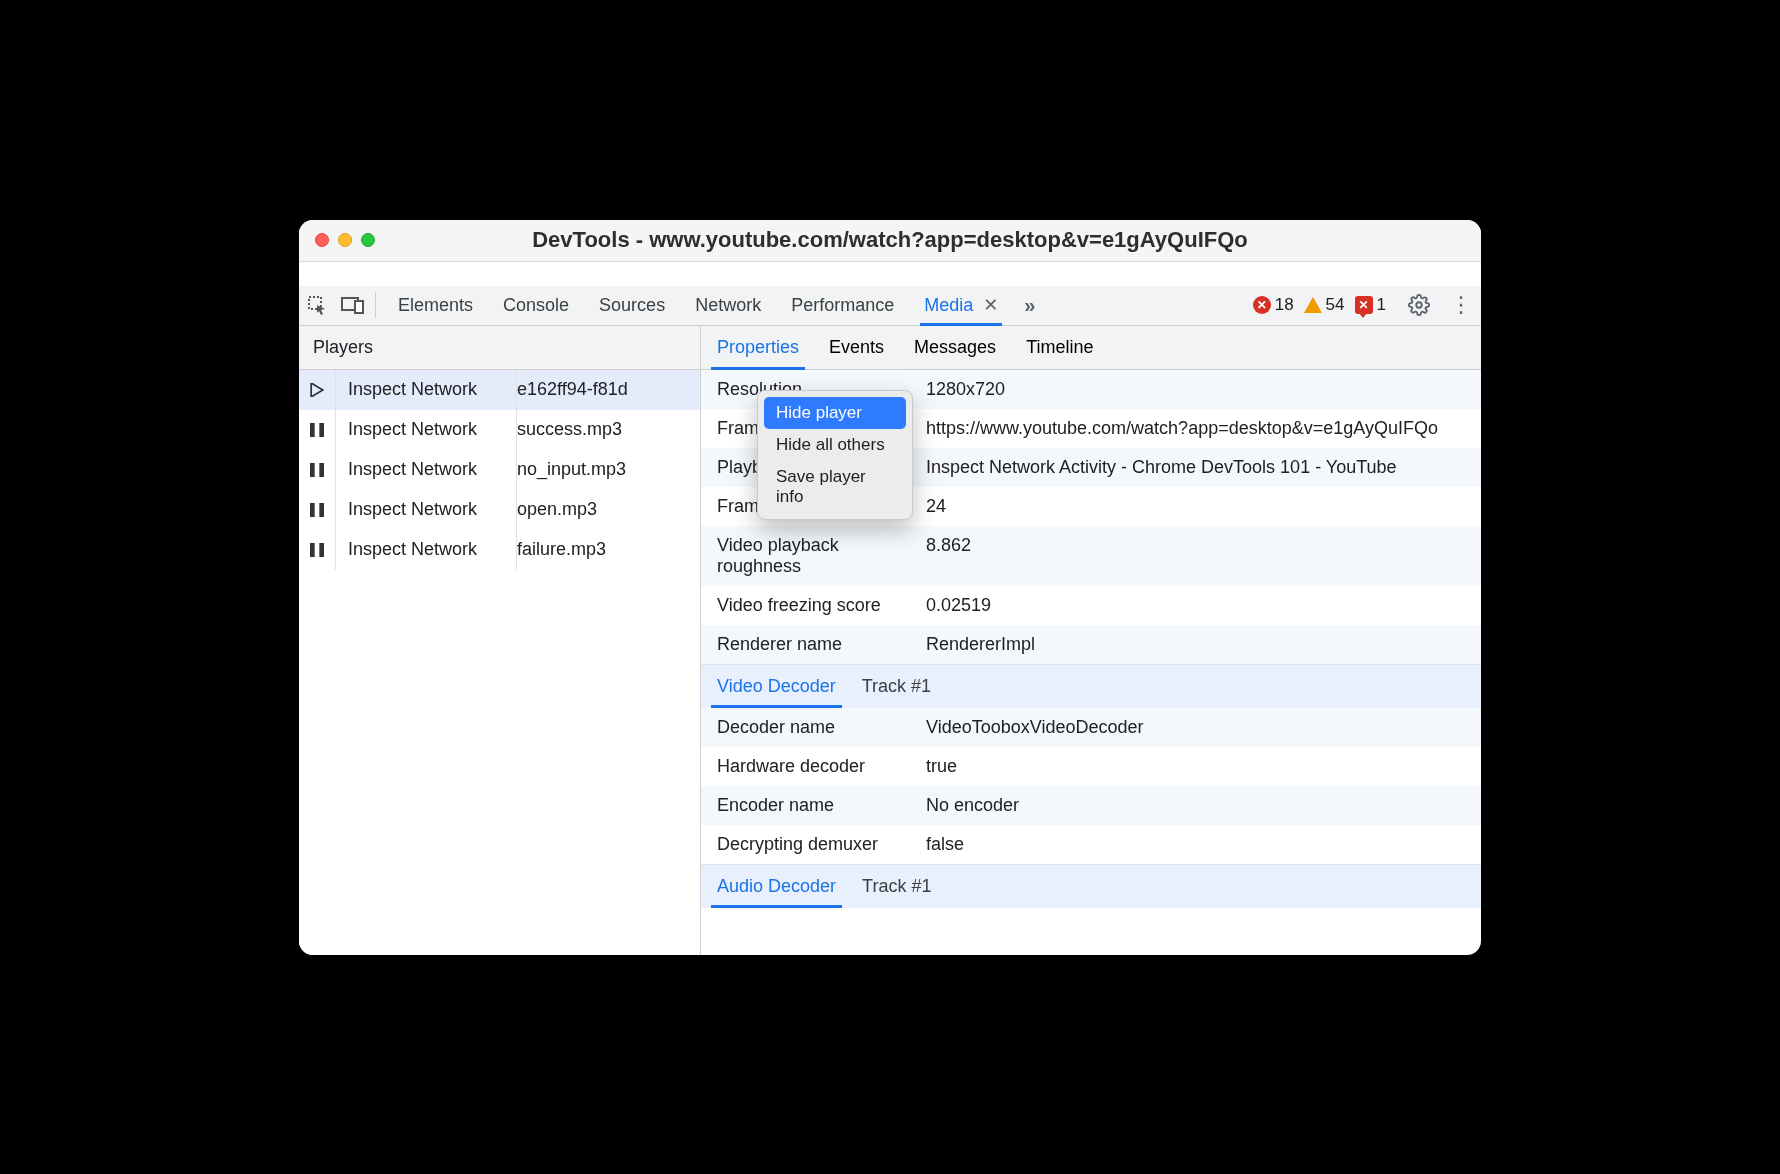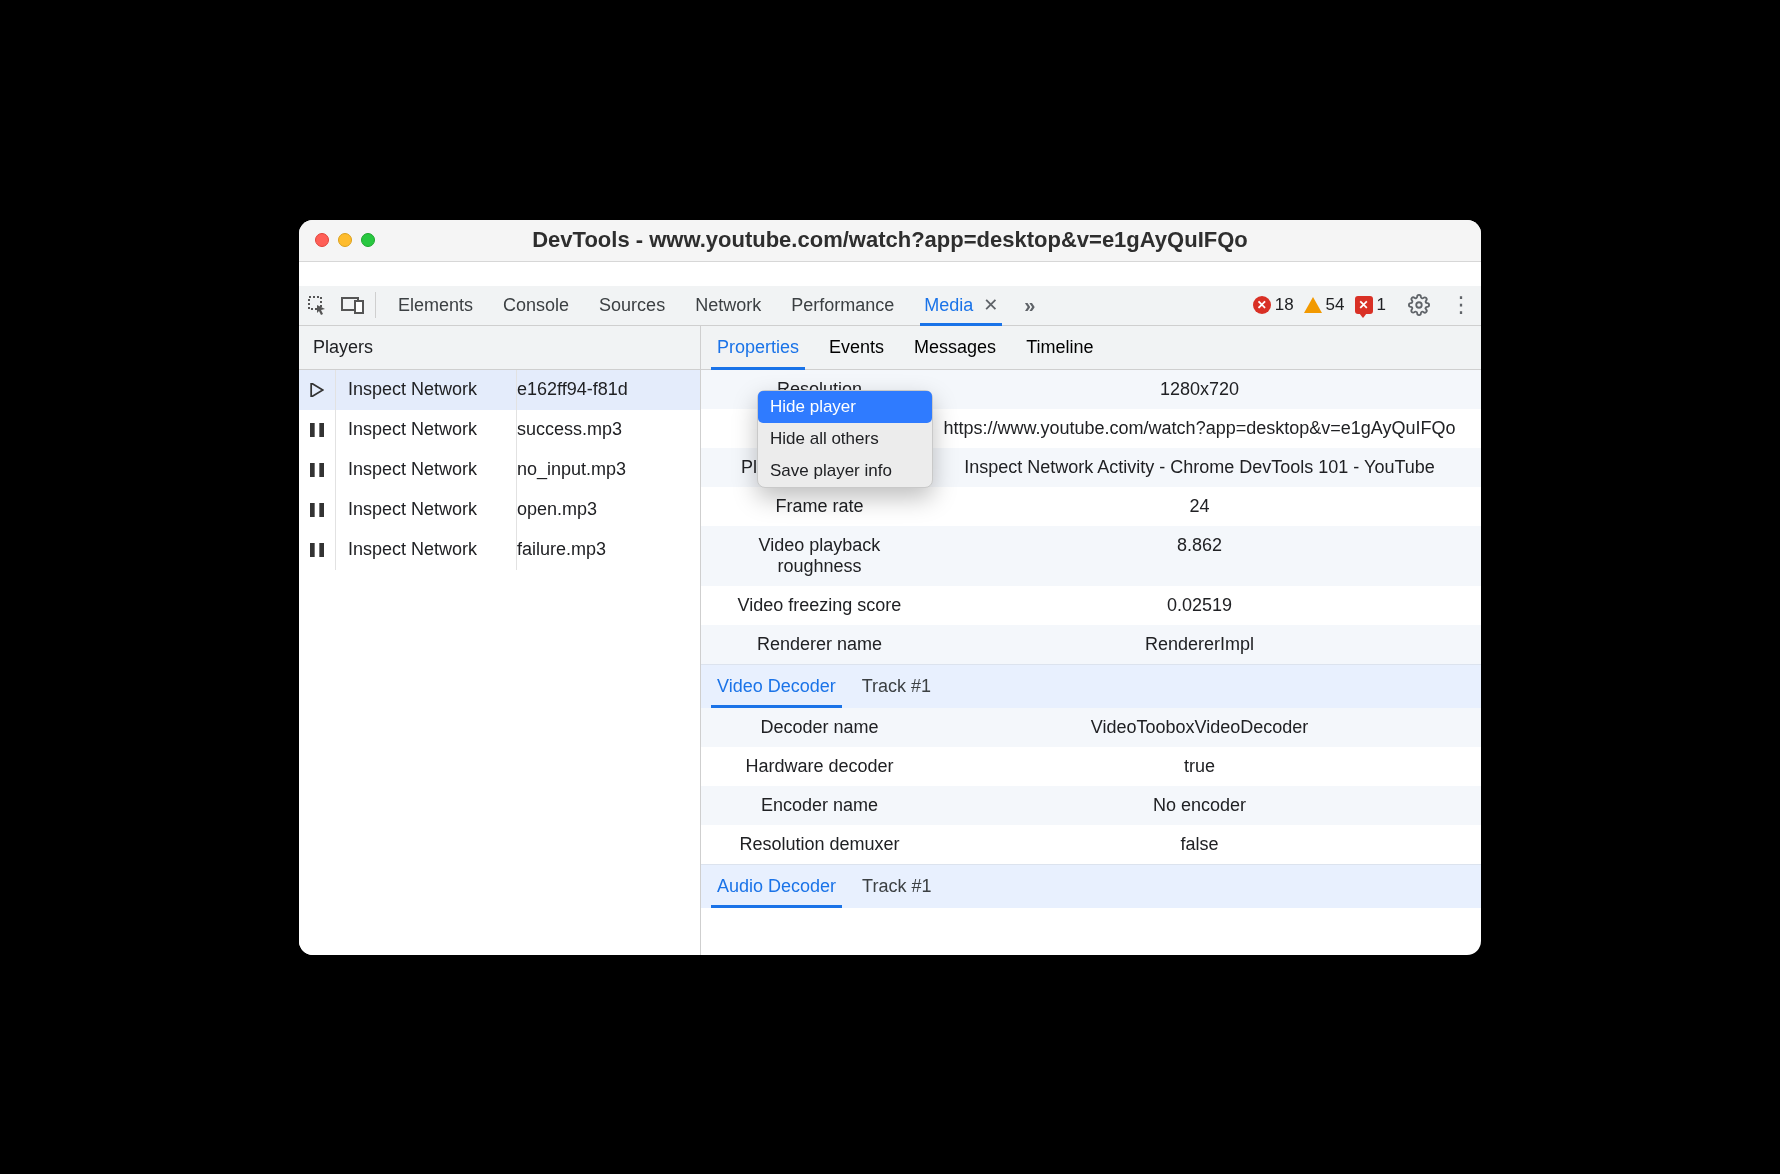--- a/index.html
+++ b/index.html
@@ -57,41 +57,41 @@
   .body { flex:1; display:flex; min-height:0; }
   .sidebar { width:402px; display:flex; flex-direction:column; border-right:1px solid #cfcfcf; background:#fff;}
   .sidebar-head { height:44px; background:#f1f3f4; border-bottom:1px solid #cfcfcf; display:flex; align-items:center; padding:0 14px; font-size:18px;}
   .player-list { flex:1; overflow:auto; }
   .player-row { display:flex; align-items:center; height:40px; border-bottom:0; cursor:pointer;}
   .player-row.sel { background:#e4ecfb; }
   .pi { width:36px; display:flex; align-items:center; justify-content:center; color:#444;}
   .player-row .divv { width:1px; height:40px; background:#e2e2e2;}
   .pname { width:180px; padding-left:12px; white-space:nowrap; overflow:hidden; text-overflow:ellipsis;}
   .pfile { flex:1; padding-left:0px; white-space:nowrap; overflow:hidden; text-overflow:ellipsis;}
-  .main { flex:1; display:flex; flex-direction:column; min-width:0; position:relative;text-align:center;}
+  .main { flex:1; display:flex; flex-direction:column; min-width:0; position:relative;}
   .subtabs { height:44px; background:#f1f3f4; border-bottom:1px solid #cfcfcf; display:flex; align-items:center; gap:30px; padding:0 16px;}
   .subtab { color:#000000; cursor:pointer; position:relative; height:100%; display:flex; align-items:center;}
   .subtab.active { color:#1a73e8;}
   .subtab.active::after { content:""; position:absolute; left:-6px; right:-6px; bottom:-1px; height:3px; background:#1a73e8;}
   .scroll { flex:1; overflow:auto; }
   .scroll::-webkit-scrollbar { width:14px; }
   .scroll::-webkit-scrollbar-thumb { background:#c4c4c4; border-radius:8px; border:3px solid #fff;}
   .kv-row { display:flex; }
   .kv-row.alt { background:#f4f7fb; }
   .kv-row .k { width:225px; min-width:225px; padding:9px 4px 9px 16px; }
   .kv-row .v { flex:1; padding:9px 8px 9px 0; word-break:break-word;}
   .section-tabs { background:#e8f0fe; height:44px; display:flex; align-items:center; gap:26px; padding:0 16px; border-top:1px solid #dce3ee;}
   .sectab { color:#3c4043; cursor:pointer; position:relative; height:100%; display:flex; align-items:center;}
   .sectab.active { color:#1a73e8;}
   .sectab.active::after { content:""; position:absolute; left:-6px; right:-6px; bottom:0; height:3px; background:#1a73e8;}
   .context-menu {
     position:absolute;
     background:#ececec; border:1px solid #c9c9c9; border-radius:8px;
     box-shadow:0 10px 24px rgba(0,0,0,.25);
-    padding:0; z-index:50; width:176px;
+    padding:6px; z-index:50; width:156px;
   }
   .cm-item { padding:6px 12px; border-radius:5px; cursor:pointer; font-size:17px;}
   .cm-item.h { background:#2f7bff; color:#fff;}
   svg { display:block; }
 </style>
 </head>
 <body>
 
 <div class="window">
 
@@ -284,21 +284,21 @@
             </div>
             <div class="kv-row">
               <div class="k">Hardware decoder</div>
               <div class="v">true</div>
             </div>
             <div class="kv-row alt">
               <div class="k">Encoder name</div>
               <div class="v">No encoder</div>
             </div>
             <div class="kv-row">
-              <div class="k">Resolution demuxer</div>
+              <div class="k">Decrypting demuxer</div>
               <div class="v">false</div>
             </div>
           </div>
 
         <div class="section-tabs" id="ad-tabs">
             <span class="sectab active">Audio Decoder</span>
             <span class="sectab">Track #1</span>
           </div>
       </div>
     </div>

